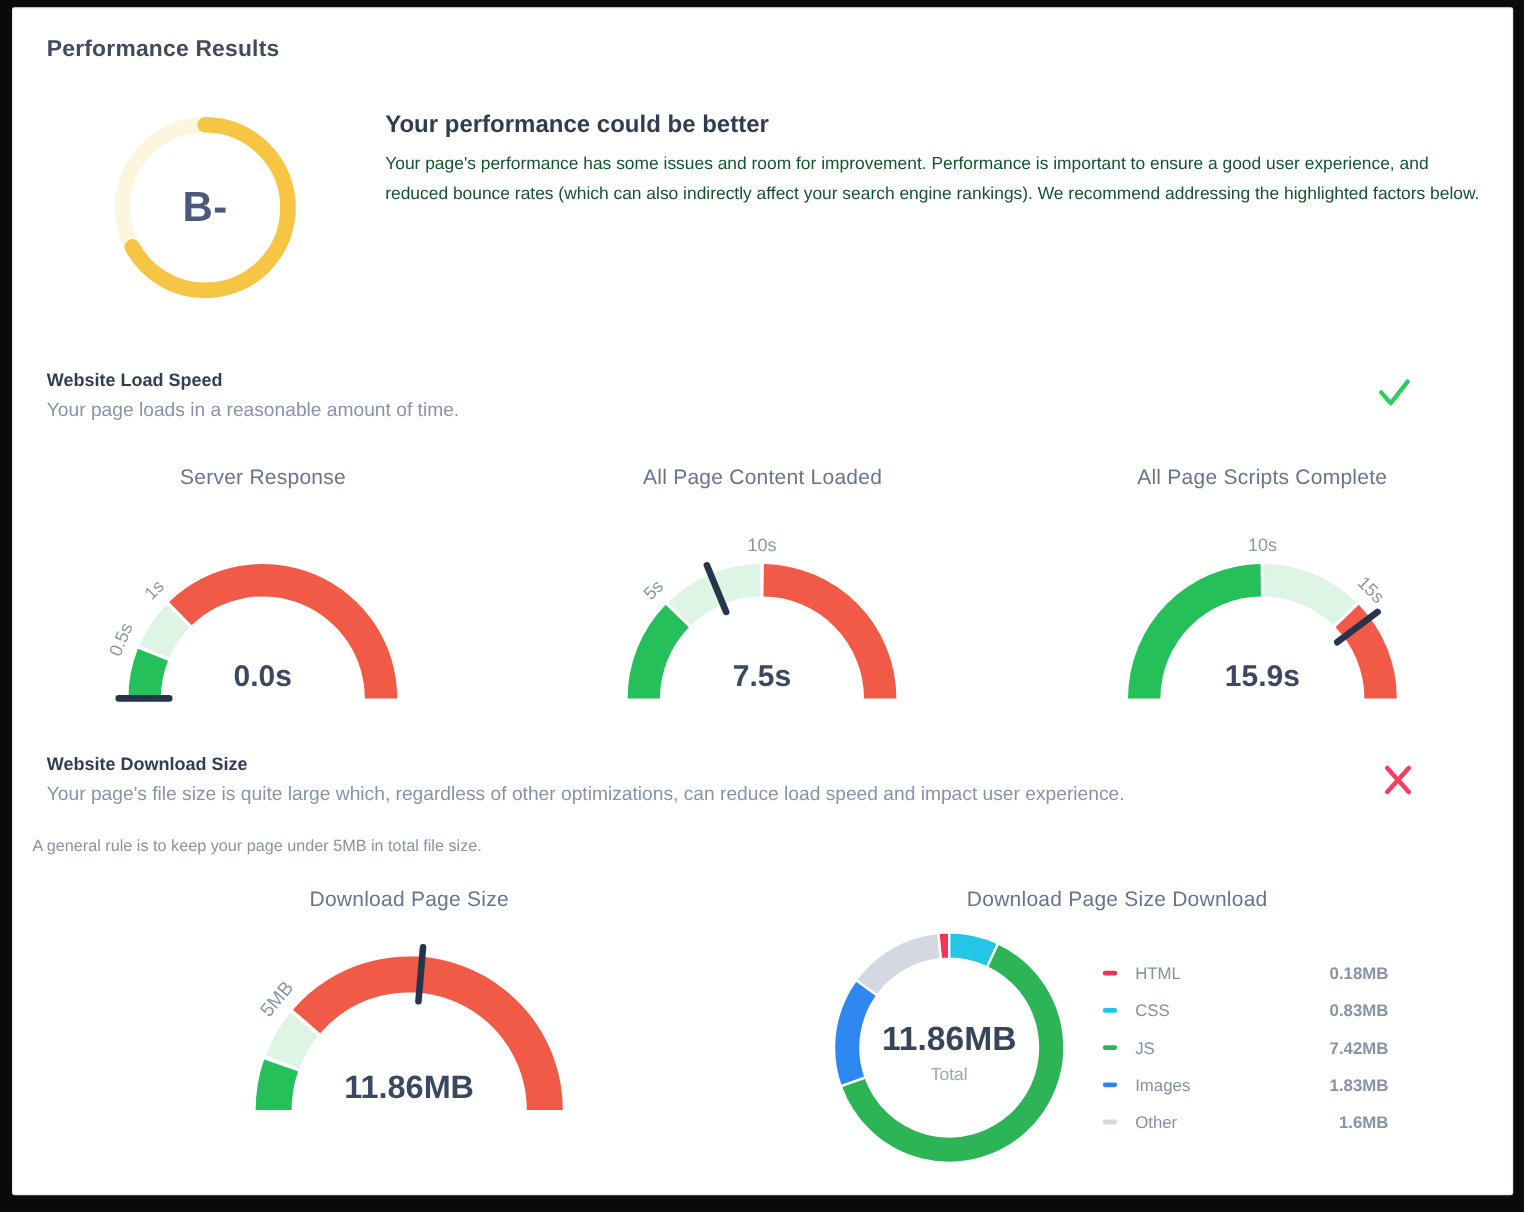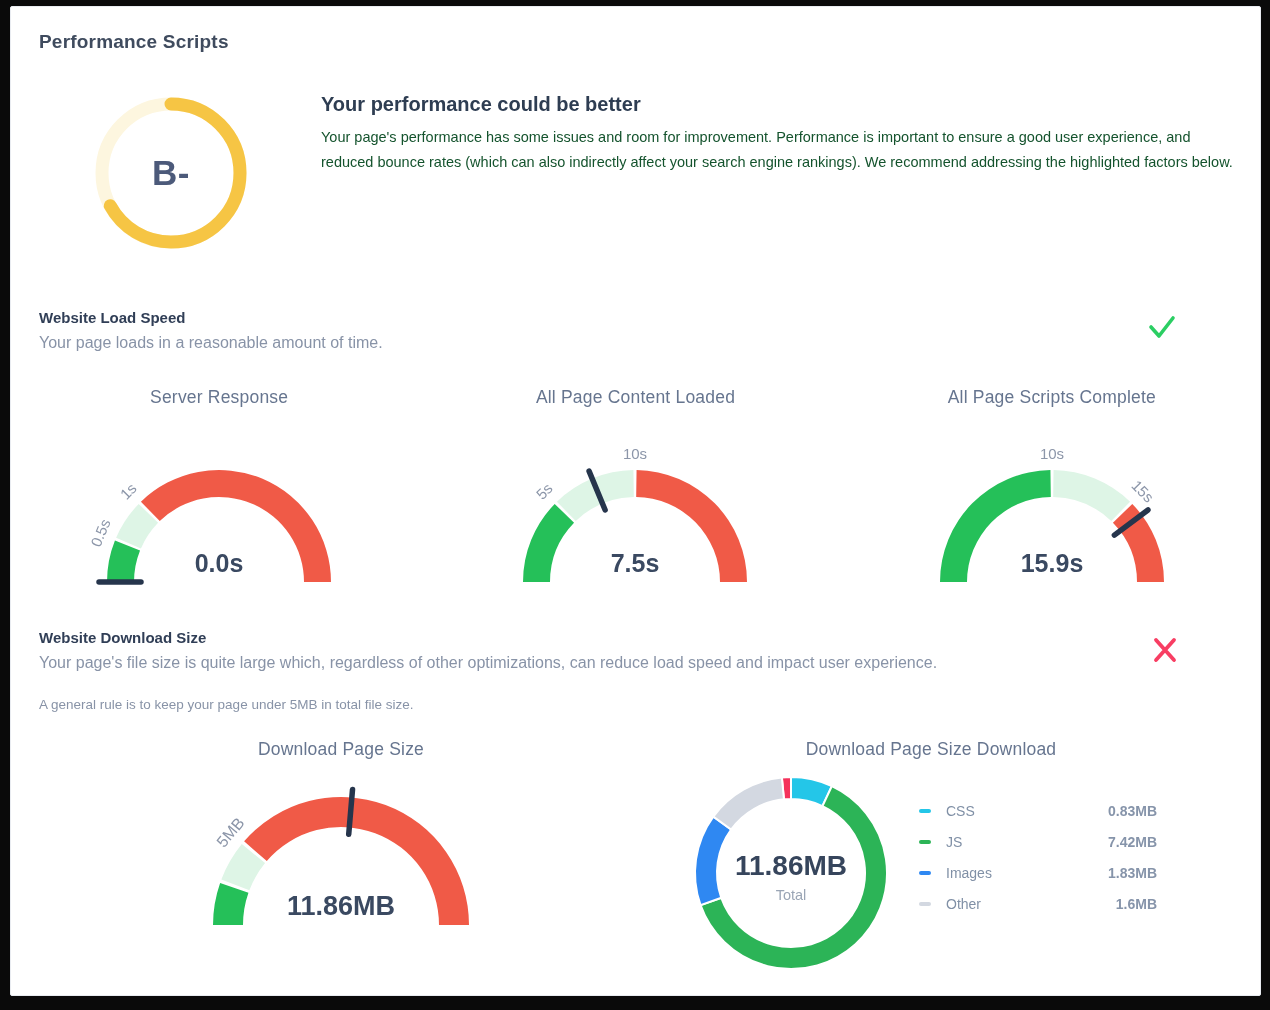--- a/index.html
+++ b/index.html
@@ -22,21 +22,21 @@
     font-size:35px;font-weight:bold;color:#4c5a7a;letter-spacing:.5px;
   }
   
   .summary{position:absolute;left:310px;top:86px;width:915px;}
   .summary h2{margin:0 0 9px 0;font-size:20px;font-weight:bold;color:#2e3d52;}
   .summary p{margin:0;font-size:14.5px;line-height:1.72;color:#14532d;}
   
   .section-head{position:absolute;left:28px;}
   .section-head .sec-title{font-size:15px;font-weight:bold;color:#303e56;}
   .section-head .sec-sub{margin-top:8px;font-size:16px;color:#8893a7;}
-  .sec-note{position:absolute;left:28px;font-size:13.5px;color:#8893a7;}
+  .sec-note{position:absolute;left:16px;font-size:13.5px;color:#8893a7;}
   .status-icon{position:absolute;width:44px;height:40px;}
   
   .gauge-row{position:absolute;left:0;top:380px;width:100%;display:flex;align-items:flex-end;}
   .gauge-col{flex:1;display:flex;flex-direction:column;align-items:center;}
   .chart-title{font-size:17.5px;color:#66758f;letter-spacing:.2px;text-align:center;}
   .gauge-col .chart-title{margin-bottom:14px;}
   .big-gauge-title{position:absolute;left:130px;top:732px;width:400px;}
   .donut-title{position:absolute;left:650px;top:732px;width:540px;}
   .big-gauge-svg{position:absolute;left:140px;top:758px;}
   .donut-svg{position:absolute;left:680px;top:766px;}
@@ -46,21 +46,21 @@
   .legend-marker{width:12px;height:4px;border-radius:2px;flex:0 0 12px;}
   .legend-label{margin-left:15px;font-size:14px;color:#8090a6;}
   .legend-value{margin-left:auto;font-size:14px;color:#8694aa;font-weight:bold;}
   svg text{font-family:"Liberation Sans","DejaVu Sans",sans-serif;}
 </style>
 </head>
 <body>
 
 <div class="card">
 
-  <div class="page-title">Performance Scripts</div>
+  <div class="page-title">Performance Results</div>
 
   <div class="grade-wrap">
     <svg id="grade-svg" width="172" height="172">
         <circle cx="86" cy="86" r="69" fill="none" stroke="#FDF6DF" stroke-width="13"></circle>
         <circle cx="86" cy="86" r="69" fill="none" stroke="#F6C544" stroke-width="13" stroke-linecap="round" stroke-dasharray="290.4716567509123 143.06812944447915" transform="rotate(-90 86 86)"></circle>
       </svg>
     <div class="grade-letter">B-</div>
   </div>
 
   <div class="summary">
@@ -140,20 +140,25 @@
       <path d="M 100,4 A 96 96 0 0 1 140.86560807077004,13.132272523069801 L 131.50057288788523,33.03946006986631 A 74 74 0 0 0 100,26 Z" fill="#24C6E8" stroke="#ffffff" stroke-width="2"></path>
       <path d="M 140.86560807077004,13.132272523069801 A 96 96 0 1 1 9.550358914051884,132.16927769507993 L 30.278401662914987,124.7971515566241 A 74 74 0 1 0 131.50057288788523,33.03946006986631 Z" fill="#2CB457" stroke="#ffffff" stroke-width="2"></path>
       <path d="M 9.550358914051884,132.16927769507993 A 96 96 0 0 1 22.304485366989667,43.61376935889688 L 40.10970747038786,56.53561388081635 A 74 74 0 0 0 30.278401662914987,124.7971515566241 Z" fill="#2F88F2" stroke="#ffffff" stroke-width="2"></path>
       <path d="M 22.304485366989667,43.61376935889688 A 96 96 0 0 1 90.85927797779316,4.436161646192019 L 92.9540267745489,26.33620793560634 A 74 74 0 0 0 40.10970747038786,56.53561388081635 Z" fill="#D3D8E1" stroke="#ffffff" stroke-width="2"></path>
       <text x="100" y="102" text-anchor="middle" font-size="28" font-weight="bold" fill="#36455C">11.86MB</text>
       <text x="100" y="127" text-anchor="middle" font-size="14.5" fill="#9AA5B5">Total</text>
     </svg>
 
   <div class="legend" id="legend">
       <div class="legend-row">
+        <span class="legend-marker" style="background: rgb(245, 50, 91);"></span>
+        <span class="legend-label">HTML</span>
+        <span class="legend-value">0.18MB</span>
+      </div>
+      <div class="legend-row">
         <span class="legend-marker" style="background: rgb(36, 198, 232);"></span>
         <span class="legend-label">CSS</span>
         <span class="legend-value">0.83MB</span>
       </div>
       <div class="legend-row">
         <span class="legend-marker" style="background: rgb(44, 180, 87);"></span>
         <span class="legend-label">JS</span>
         <span class="legend-value">7.42MB</span>
       </div>
       <div class="legend-row">

